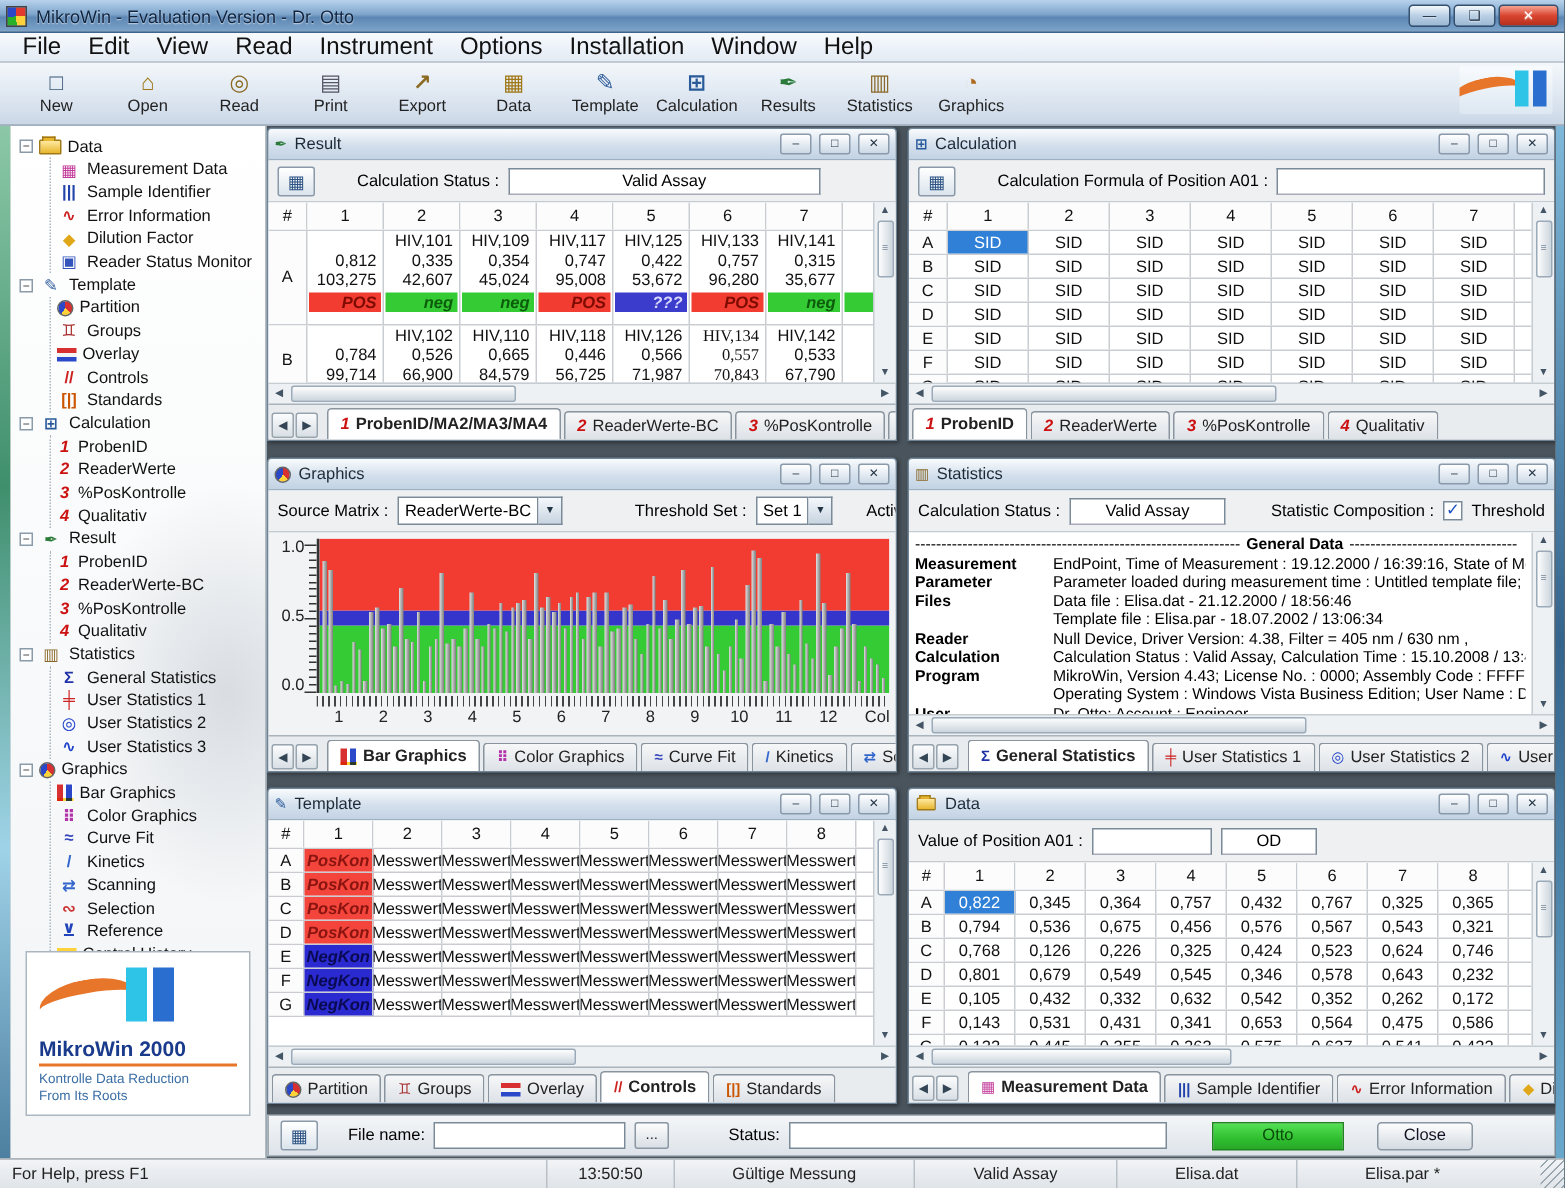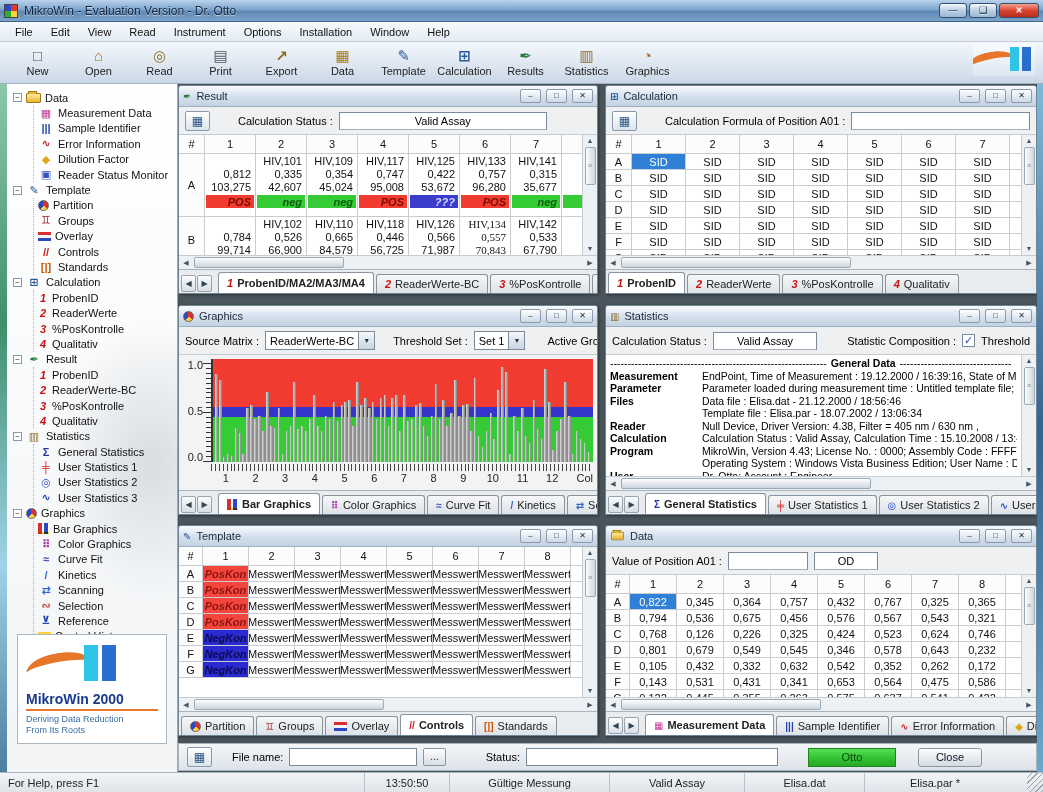--- a/index.html
+++ b/index.html
@@ -7,21 +7,21 @@
   body{font-family:"Liberation Sans","DejaVu Sans",sans-serif;background:#2a5a6a}
   #app{position:relative;width:1043px;height:792px;overflow:hidden;background:#a3a3a3}
   
   .titlebar{position:absolute;top:0;left:0;right:0;height:22px;display:flex;align-items:center;gap:6px;padding:0 4px;
     background:linear-gradient(#b8d2ec,#7fa6cc 45%,#5d87b4 55%,#7da4c9);border-bottom:1px solid #3d648c;color:#0e2340;font-size:12px;text-shadow:0 1px 1px rgba(255,255,255,.7)}
   .appicon{width:14px;height:14px;border:1px solid #444;background:conic-gradient(#e23a2e 0 25%,#ffd23a 0 50%,#2ab02a 0 75%,#2a48c8 0)}
   .titletext{flex:1;white-space:nowrap;overflow:hidden}
   .wctrl{display:flex;gap:2px}
   .wbtn{width:28px;height:15px;border:1px solid #35506e;border-radius:3px;background:linear-gradient(#f4f9fd,#b9cfe4 50%,#9cb8d4);font-size:9px;line-height:12px;text-align:center;color:#123}
   .wbtn.close{background:linear-gradient(#f6a292,#d9452f 50%,#b52f1c);color:#fff;width:40px}
-  .menubar{position:absolute;top:22px;left:0;right:0;height:20px;display:flex;align-items:center;padding:0 6px;background:linear-gradient(#f7fafd,#e3ebf4);border-bottom:1px solid #c3ccd6;font-size:11px}
+  .menubar{position:absolute;top:22px;left:0;right:0;height:20px;display:flex;align-items:center;padding:0 6px;background:linear-gradient(#f7fafd,#e3ebf4);border-bottom:1px solid #c3ccd6;font-size:16px}
   .mitem{padding:2px 9px;color:#111}
   .toolbar{position:absolute;top:42px;left:0;right:0;height:42px;display:flex;align-items:flex-start;padding:2px 8px;gap:2px;background:linear-gradient(#f3f7fb,#d4dfec 80%,#c9d6e5);border-bottom:1px solid #9fb0c0}
   .tbtn{width:59px;height:37px;display:flex;flex-direction:column;align-items:center;justify-content:center;border:1px solid transparent;border-radius:2px}
   .tbtn .tico{font-size:15px;line-height:16px;height:17px;color:#3b5878}
   .tbtn .tlab{font-size:11px;color:#222}
   .brandlogo{margin-left:auto;width:62px;height:32px;position:relative;background:linear-gradient(#f8fbfd,#dde8f2);border-radius:2px;overflow:hidden}
   .brandlogo .swoosh{position:absolute;left:-8px;top:8px;width:52px;height:26px;border-radius:50%;border-top:7px solid #e8762a;transform:rotate(-12deg)}
   .brandlogo .b1,.brandlogo .b2{position:absolute;top:3px;width:9px;height:24px;background:#2ec4e8}
   .brandlogo .b1{right:16px}.brandlogo .b2{right:4px;background:#2a6ed0}
   
@@ -366,21 +366,21 @@
           </div>
         </div>
       </div>
     <div class="logobox">
       <div class="lg-art">
           <div class="sw"></div>
           <div class="c1"></div>
           <div class="c2"></div>
         </div>
       <div class="lg-title">MikroWin 2000</div>
-      <div class="lg-tag">Deriving Data Reduction</div>
+      <div class="lg-tag">Kontrolle Data Reduction</div>
       <div class="lg-tag">From Its Roots</div>
     </div>
   </div>
 
   <div class="mdi">
 
     <div class="cwindow" style="left:0;top:1px;width:420px;height:209px">
       <div class="cw-title">
         <span class="tabico" style="color:#2a7a3a">✒</span>
         <span class="ttl">Result</span>
@@ -675,21 +675,21 @@
         <div class="cbtn">–</div>
         <div class="cbtn">□</div>
         <div class="cbtn">✕</div>
       </div>
       <div class="cw-toolbar">
         <span>Source Matrix :</span>
         <div class="dd" style="width:132px">
             <div class="ddv">ReaderWerte-BC</div>
             <div class="ddb">▼</div>
           </div>
-        <span style="margin-left:12px">Threshold Set :</span>
+        <span style="margin-left:42px">Threshold Set :</span>
         <div class="dd" style="width:62px">
             <div class="ddv">Set 1</div>
             <div class="ddb">▼</div>
           </div>
         <span style="margin-left:16px">Active Group</span>
       </div>
       <div class="chartarea">
         <div class="yaxis" id="chart-yaxis">
             <span class="ylab" style="top: 0px;">1.0</span>
             <span class="ylab" style="top: 46px;">0.5</span>

